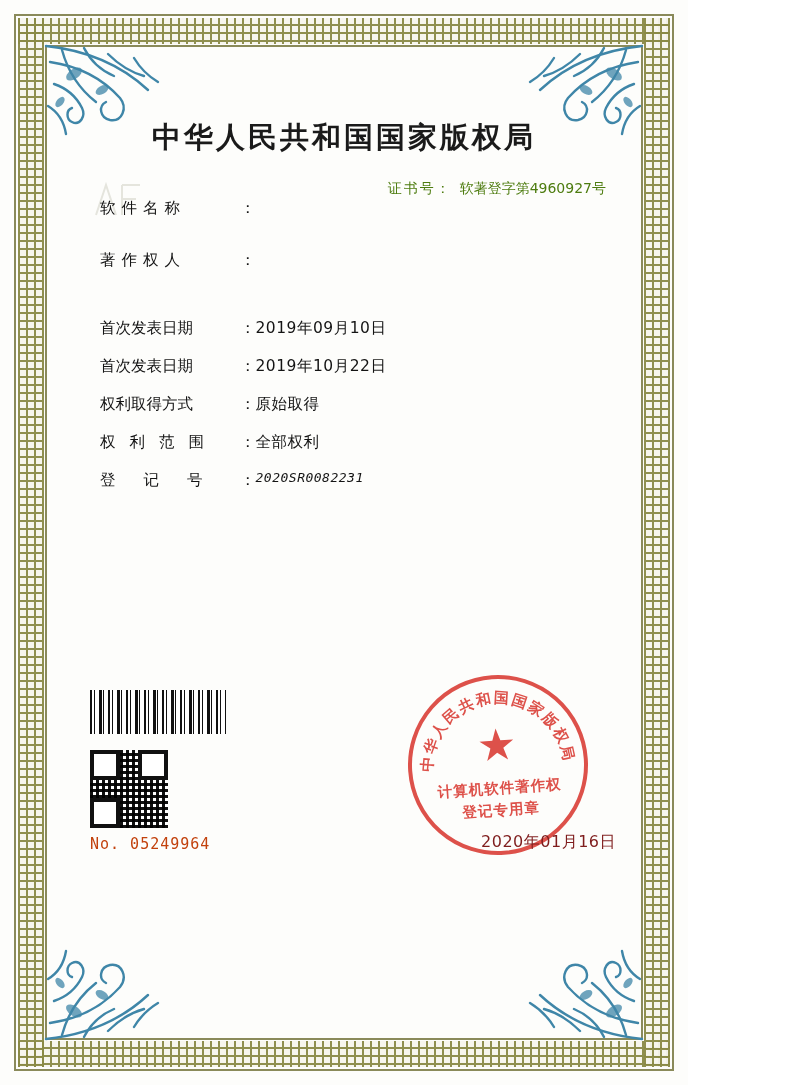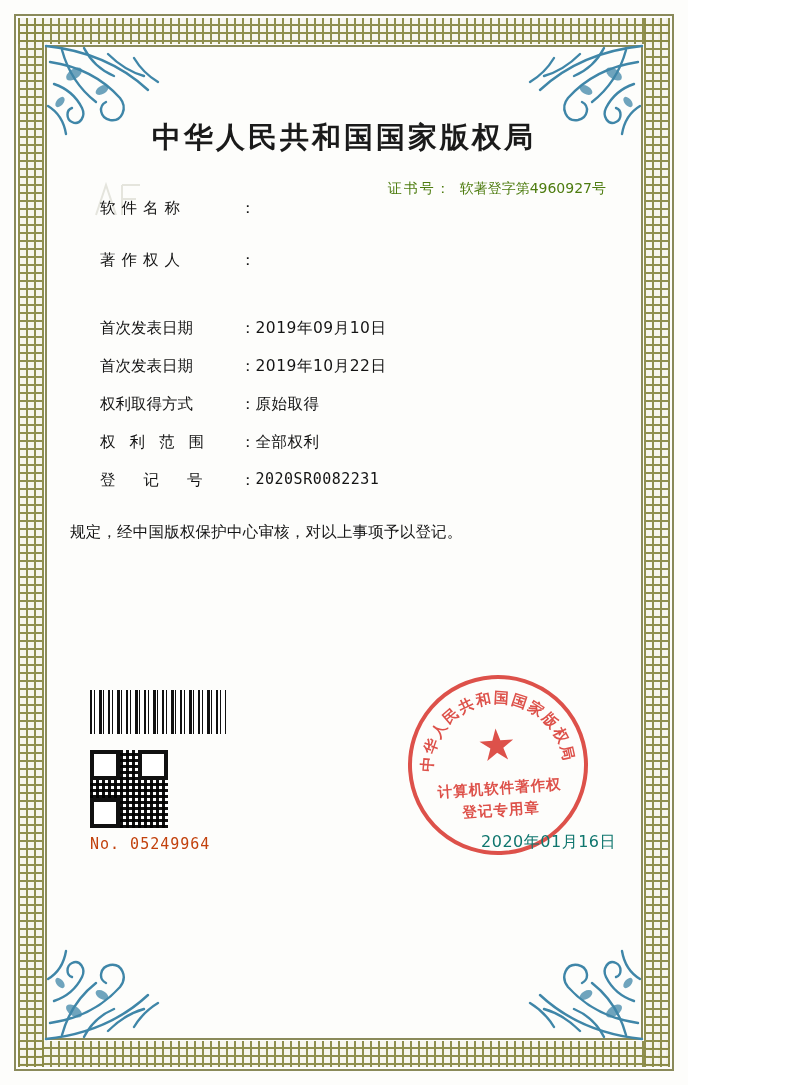--- a/index.html
+++ b/index.html
@@ -141,21 +141,21 @@
     font-family: "DejaVu Sans", sans-serif;
     color: #141414;
     letter-spacing: 0.5px;
   }
   .field-value .v2 {
     display: block;
     font-family: "DejaVu Sans Mono", monospace;
     font-size: 15px;
     margin-top: 4px;
   }
-  .mono { font-family: "DejaVu Sans Mono", monospace; font-size: 15px; }
+  .mono { font-family: "DejaVu Sans Mono", monospace; font-size: 13px; font-style: italic; }
 
   .gap-lg { height: 30px; }
   .gap-md { height: 14px; }
 
   .statement {
     margin-top: 26px;
     font-size: 15.5px;
     line-height: 2.05;
     color: #141414;
     font-family: "DejaVu Sans", sans-serif;
@@ -256,21 +256,21 @@
   }
   .seal .line1 { top: 100px; }
   .seal .line2 { top: 122px; }
 
   .issue-date {
     position: absolute;
     right: 72px;
     top: 832px;
     font-size: 16px;
     font-family: "DejaVu Sans", sans-serif;
-    color: #0f766e;
+    color: #7f1d1d;
     letter-spacing: 0.5px;
   }
 
   .watermark {
     position: absolute;
     left: 92px;
     top: 175px;
     width: 60px;
     height: 46px;
     opacity: 0.16;
@@ -424,21 +424,20 @@
 
       <div class="field-row">
         <span class="field-label" style="letter-spacing:28px;">登记号</span>
         <span class="field-colon">：</span>
         <span class="field-value mono">2020SR0082231</span>
       </div>
 
     </div>
 
     <div class="statement">
-      <span>规定，经中国版权保护中心审核，对以上事项予以登记。</span>
     </div>
 
   </div>
 
   <div class="codes">
     <div class="barcode"></div>
     <div class="qr">
       <span class="eye3"></span>
     </div>
   </div>

